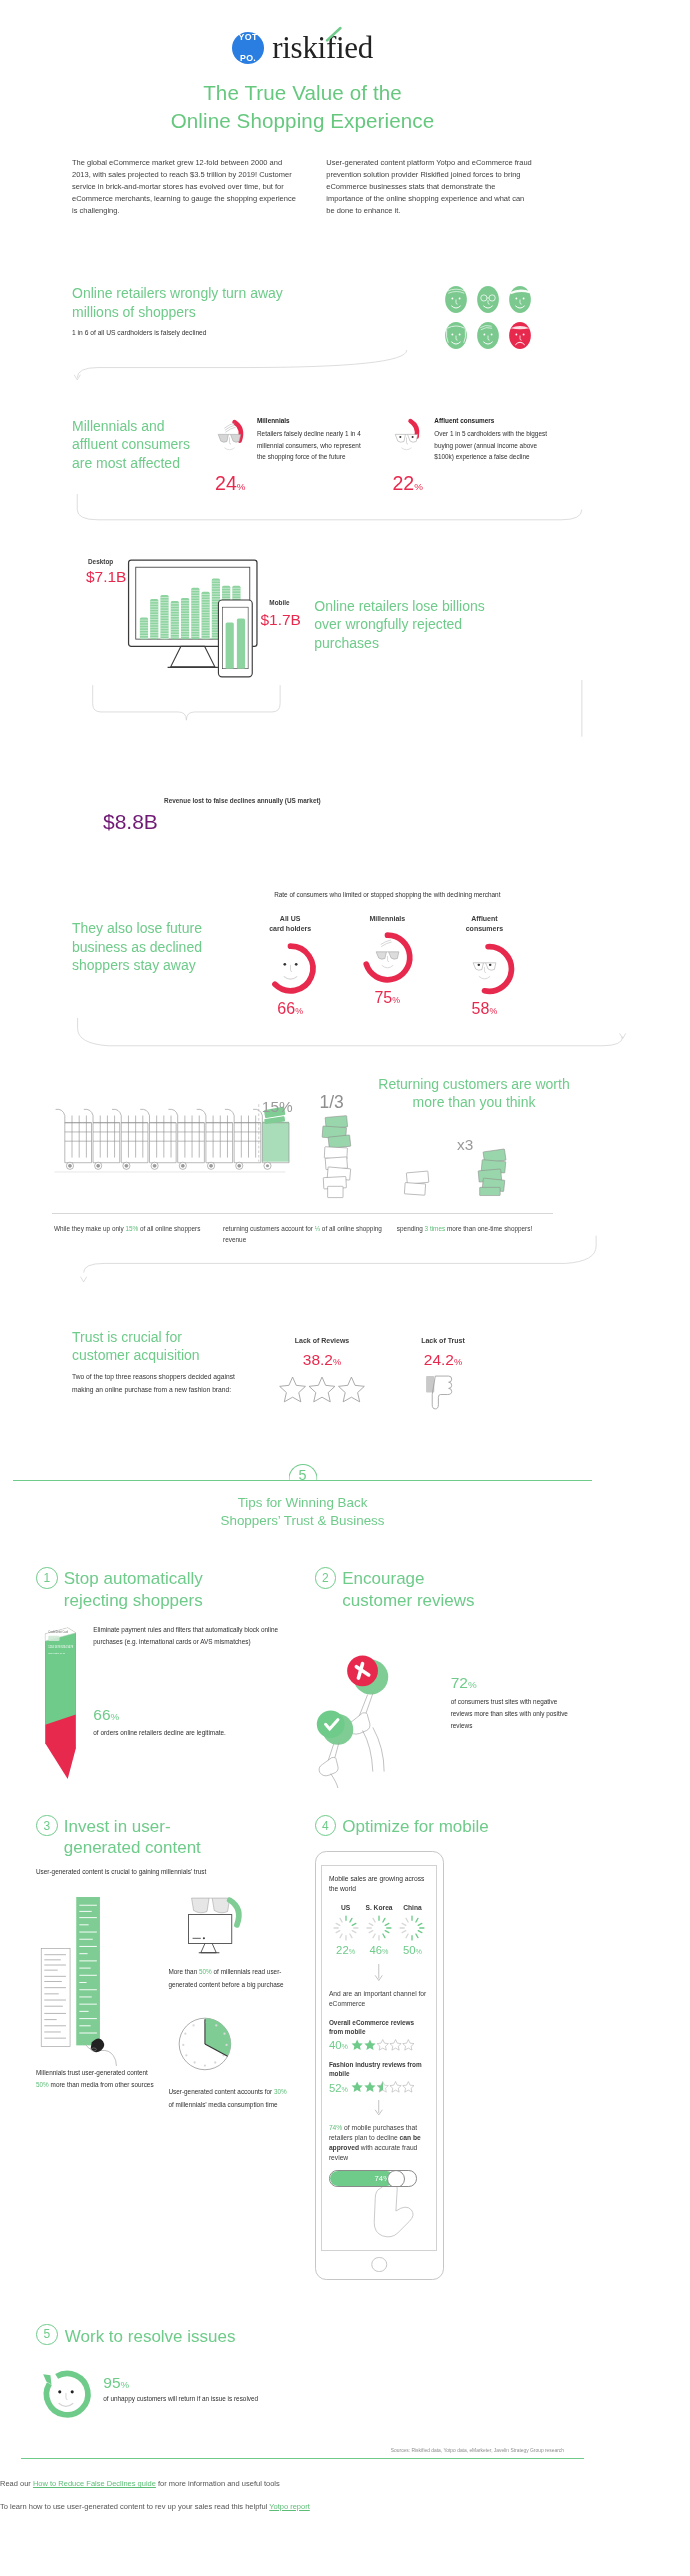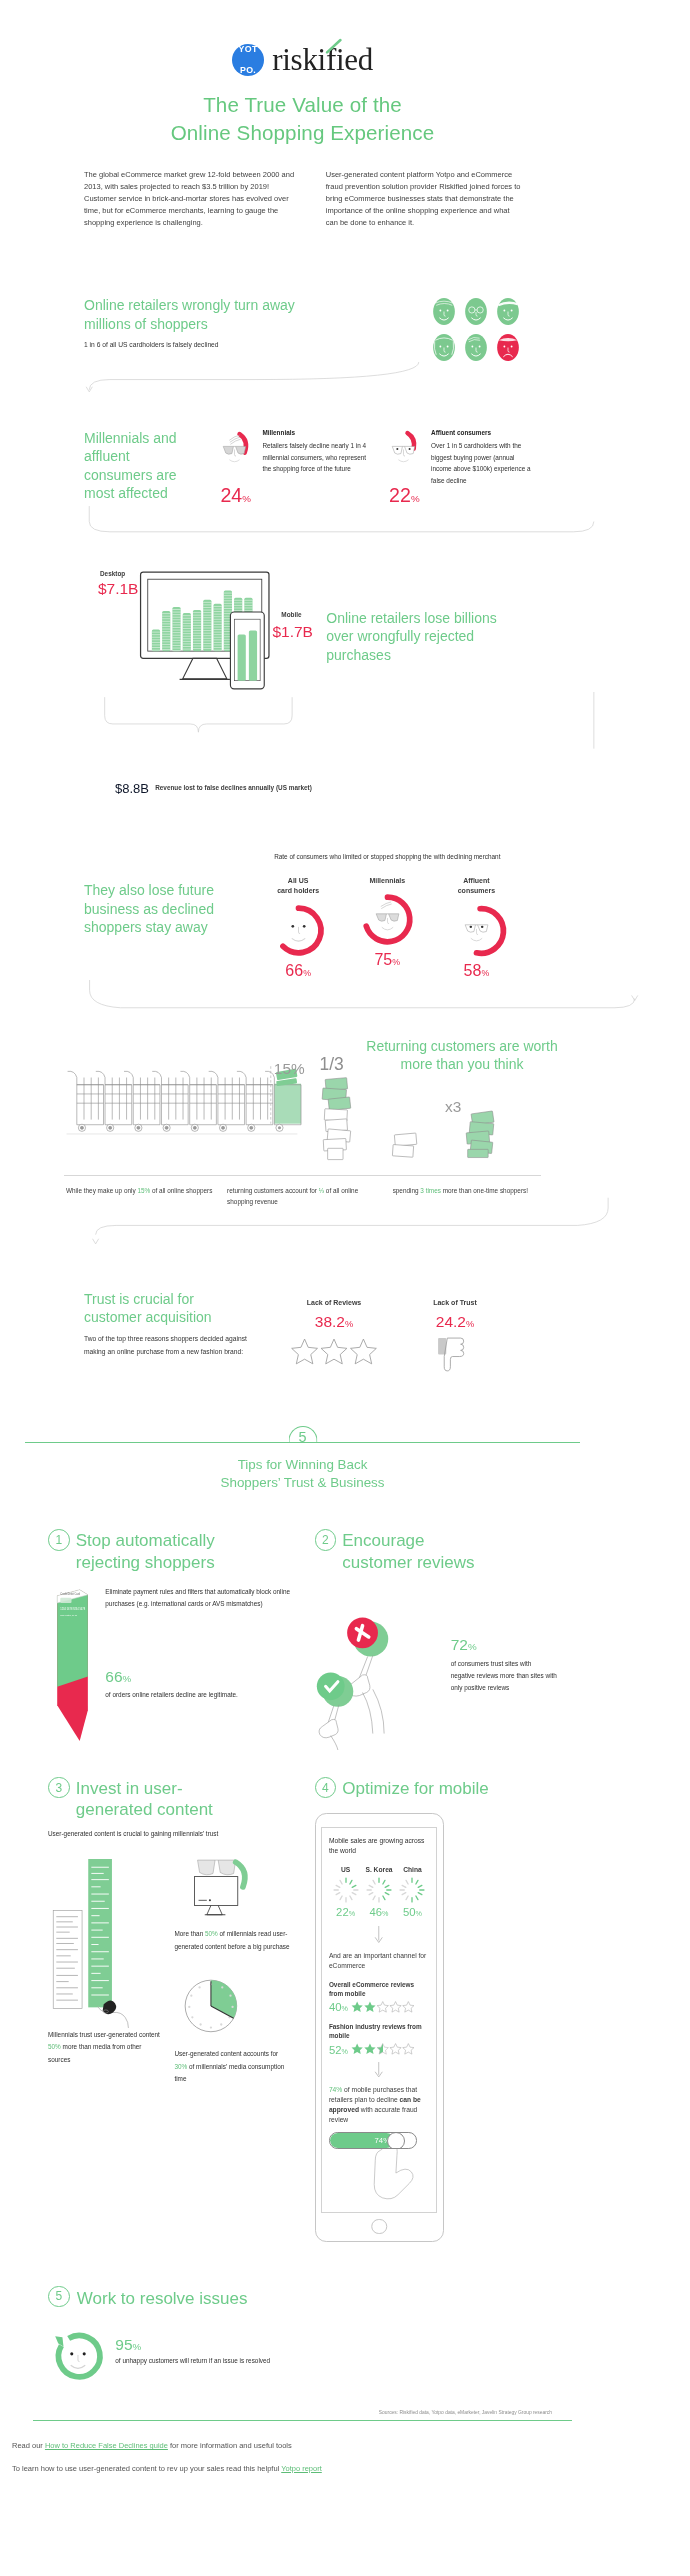--- a/index.html
+++ b/index.html
@@ -3,21 +3,21 @@
 <meta charset="utf-8">
 <style>
   * { box-sizing: border-box; margin: 0; padding: 0; }
   body {
     width: 690px;
     background: #ffffff;
     font-family: "Liberation Sans", sans-serif;
     color: #3c3c3c;
     position: relative;
   }
-  .page { width: 605px; position: relative; padding: 12px; }
+  .page { width: 605px; position: relative; padding: 0; }
 
   
   .header { padding-top: 30px; text-align: center; }
   .logo-row { display: flex; justify-content: center; align-items: center; gap: 8.2px; }
   .yotpo-badge {
     width: 32px; height: 32px; border-radius: 50%;
     background: #2a7de1; color: #fff;
     display: flex; flex-direction: column; align-items: center; justify-content: center;
     line-height: 1.0;
   }
@@ -67,21 +67,21 @@
 
   
   .s3 { display: flex; padding: 31px 46px 0 88px; gap: 10.3px; }
   .device-area { position: relative; width: 216px; height: 124px; }
   .lbl-desktop { position: absolute; left: 0; top: 2.1px; font-size: 6.4px; font-weight: bold; }
   .val-desktop { position: absolute; left: -2.1px; top: 12.4px; font-size: 15.5px; color: #e8294e; }
   .lbl-mobile { position: absolute; right: 14.4px; top: 43px; font-size: 6.4px; font-weight: bold; }
   .val-mobile { position: absolute; right: 3.1px; top: 55px; font-size: 15.5px; color: #e8294e; }
   .s3-head { padding-top: 41px; width: 185px; }
   .total-row { display: flex; align-items: center; gap: 6.2px; padding: 27px 0 0 103px; }
-  .total-val { font-size: 13px; color: #0f172a; }
+  .total-val { font-size: 21px; color: #701a75; margin-top: 41px; }
   .total-txt { font-size: 6.4px; font-weight: bold; line-height: 1.6; }
 
   
   .s4 { display: flex; padding: 36px 72px 0 72px; gap: 20.6px; }
   .s4-left { width: 149px; padding-top: 29px; }
   .s4-right { flex: 1; }
   .rate-note { font-size: 6.4px; text-align: center; line-height: 1.7; color: #2f2f2f; }
   .donut-row { display: flex; justify-content: space-around; margin-top: 12.4px; }
   .donut-cell { text-align: center; width: 77px; }
   .donut-cell .cap { font-size: 7px; font-weight: bold; line-height: 1.5; }

